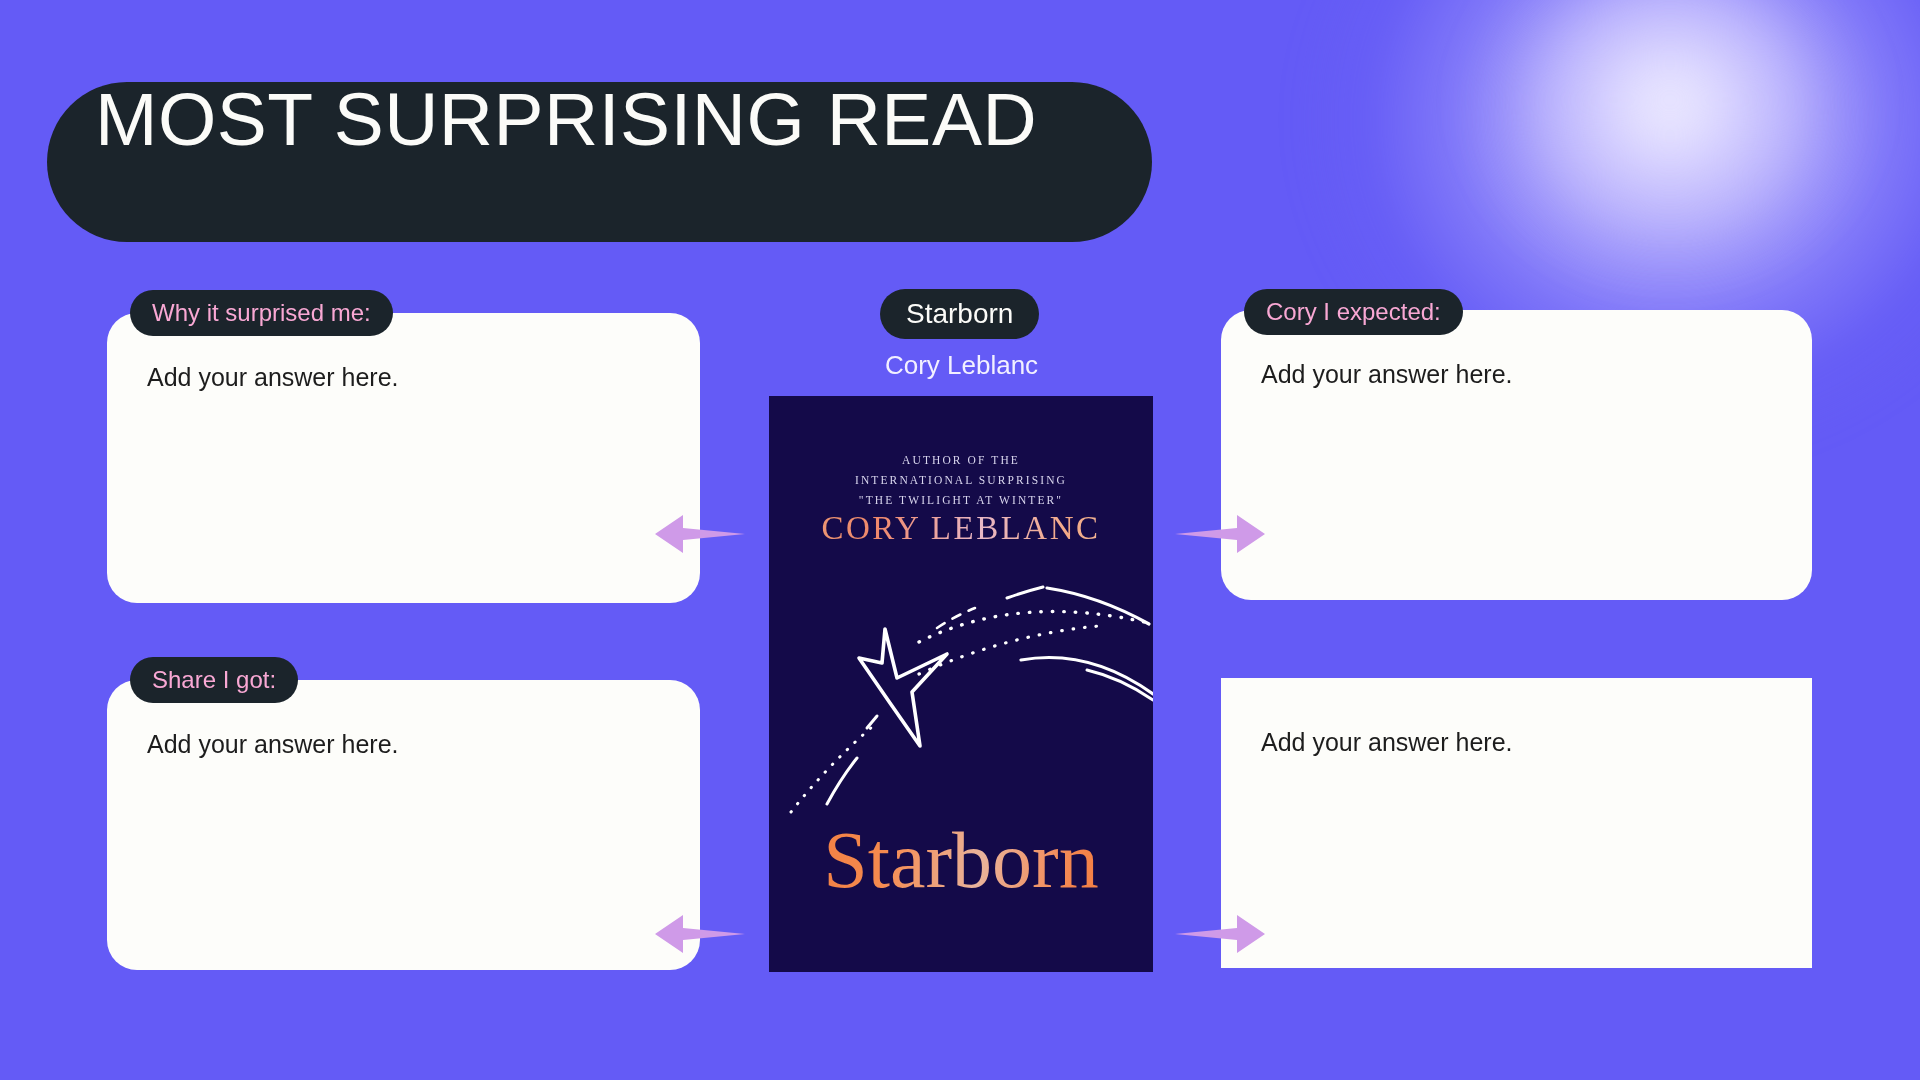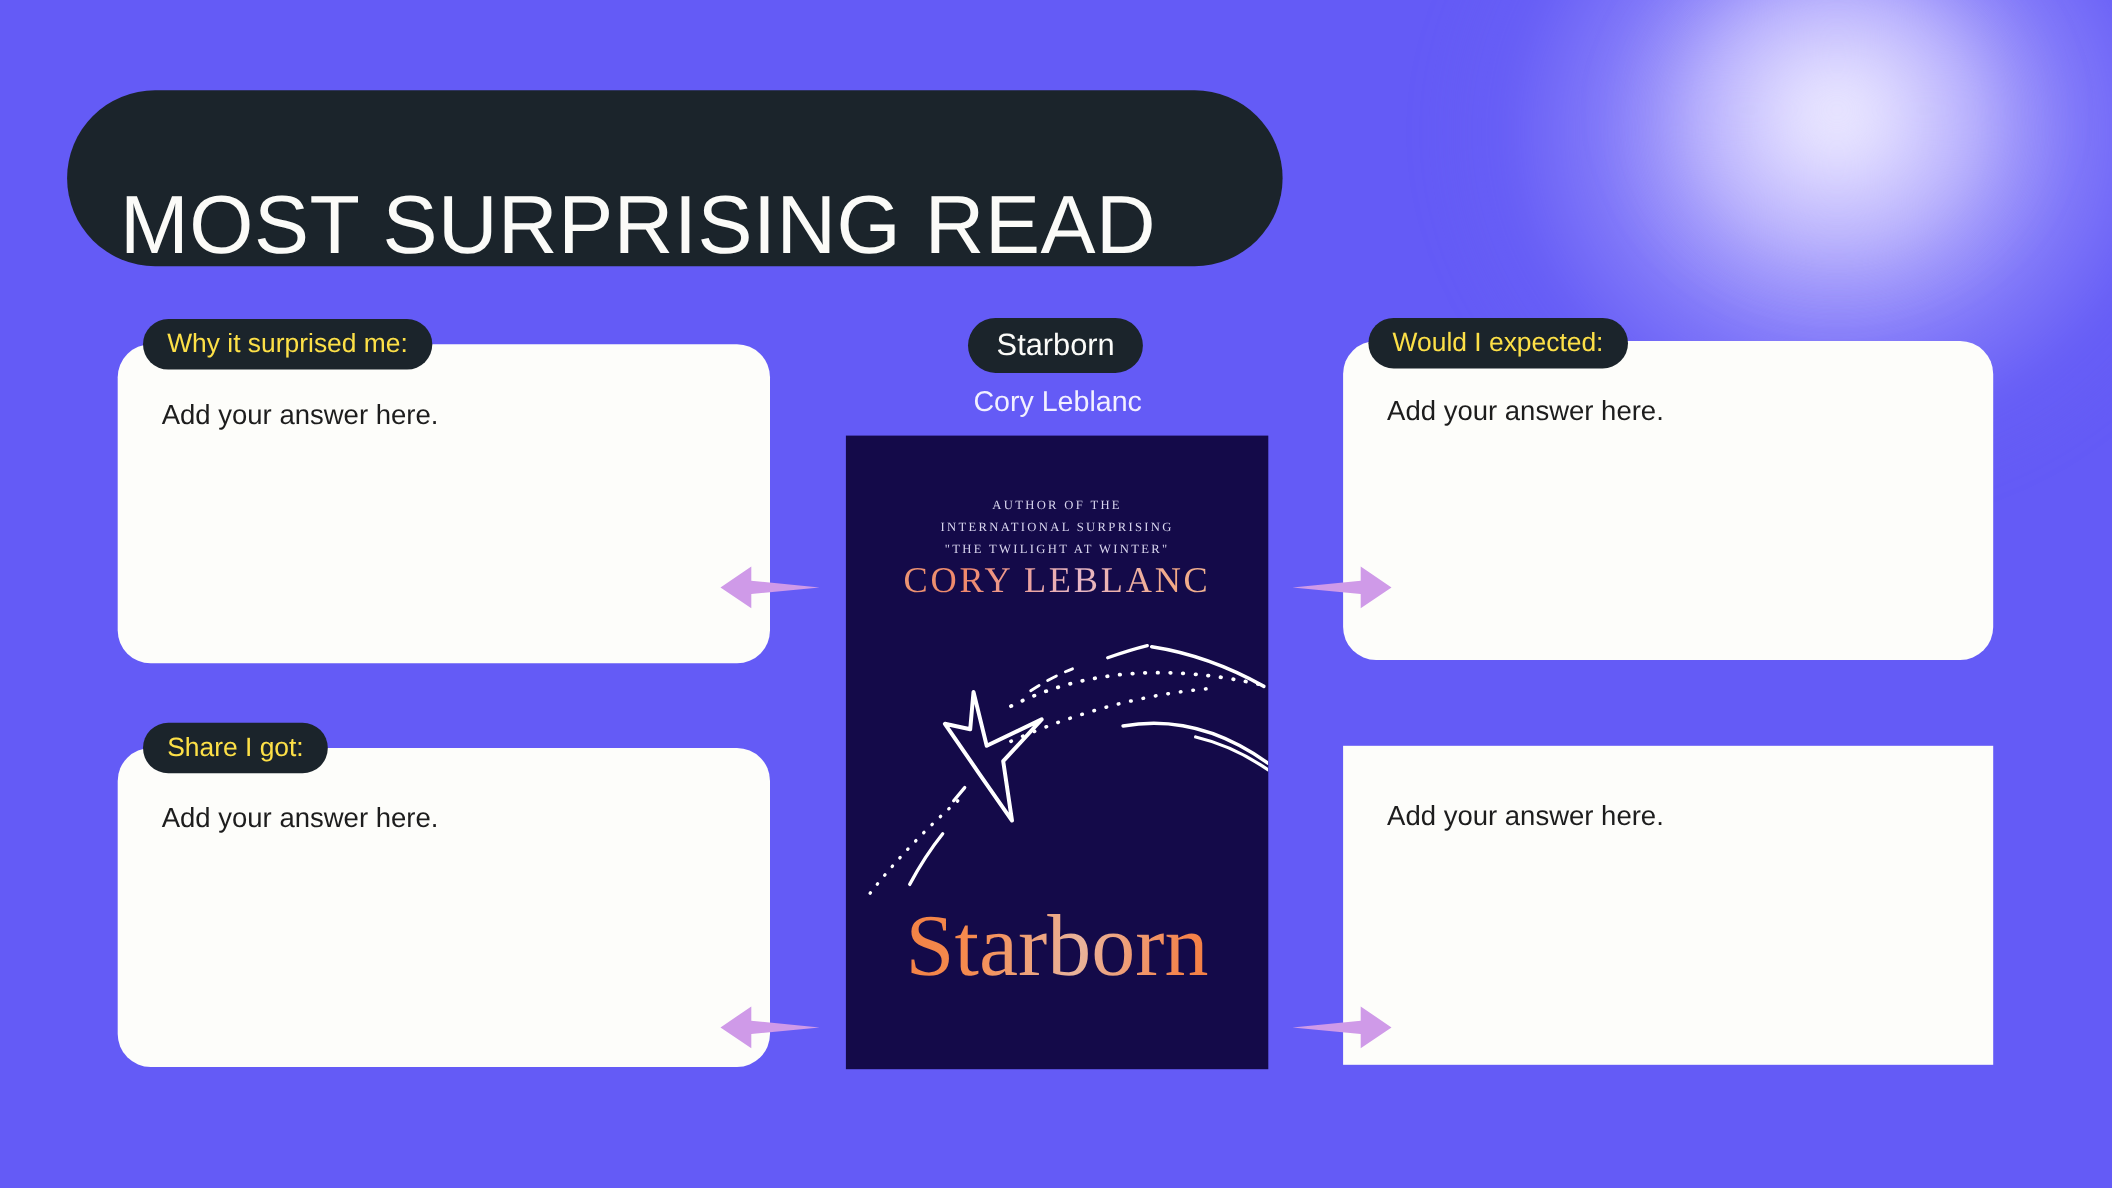--- a/index.html
+++ b/index.html
@@ -39,25 +39,25 @@
         rgba(214,208,255,0.45) 45%,
         rgba(150,142,250,0.10) 78%,
         rgba(100,91,246,0) 100%);
     filter: blur(20px);
     pointer-events: none;
   }
 
   
   #title-pill {
     position: absolute;
-    left: 61px; top: 82px;
+    left: 47px; top: 82px;
     width: 1105px; height: 160px;
     background: #1b242b;
     border-radius: 80px;
-    display: flex; align-items: flex-end;
+    display: flex; align-items: flex-start;
   }
   #title-text {
     color: #fbfbf8;
     font-size: 75px;
     letter-spacing: 0.5px;
     padding-left: 48px;
     white-space: nowrap;
     line-height: 1;
     font-weight: 400;
   }
@@ -87,21 +87,21 @@
     line-height: 1.3;
     text-align: center;
   }
   .pill {
     position: absolute;
     background: #1b242b;
     border-radius: 40px;
     height: 46px;
     display: flex; align-items: center;
     padding: 0 22px;
-    color: #fde047;
+    color: #f9a8d4;
     font-size: 24px;
     white-space: nowrap;
     z-index: 5;
   }
 
   #card-why   { left: 107px;  top: 313px; width: 593px; height: 290px;
                 border-radius: 30px; }
   #pill-why   { left: 130px;  top: 290px; }
   #card-got   { left: 107px;  top: 680px; width: 593px; height: 290px;
                 border-radius: 30px; }
@@ -204,21 +204,21 @@
   <div class="pill" id="pill-why">Why it surprised me:</div>
 
   <div class="card" id="card-got">
     <div class="card-text">Add your answer here.</div>
   </div>
   <div class="pill" id="pill-got">Share I got:</div>
 
   <div class="card" id="card-exp">
     <div class="card-text">Add your answer here.</div>
   </div>
-  <div class="pill" id="pill-exp">Would I expected:</div>
+  <div class="pill" id="pill-exp">Cory I expected:</div>
 
   <div class="card" id="card-rec">
     <div class="card-text">Add your answer here.</div>
   </div>
 
   <div class="arrow" id="arrow-tl">
     <svg width="92" height="42" viewBox="0 0 92 42">
       <path d="M92 21 L30 15 L30 2 L2 21 L30 40 L30 27 Z" fill="#cf9ae8"></path>
     </svg>
   </div>

